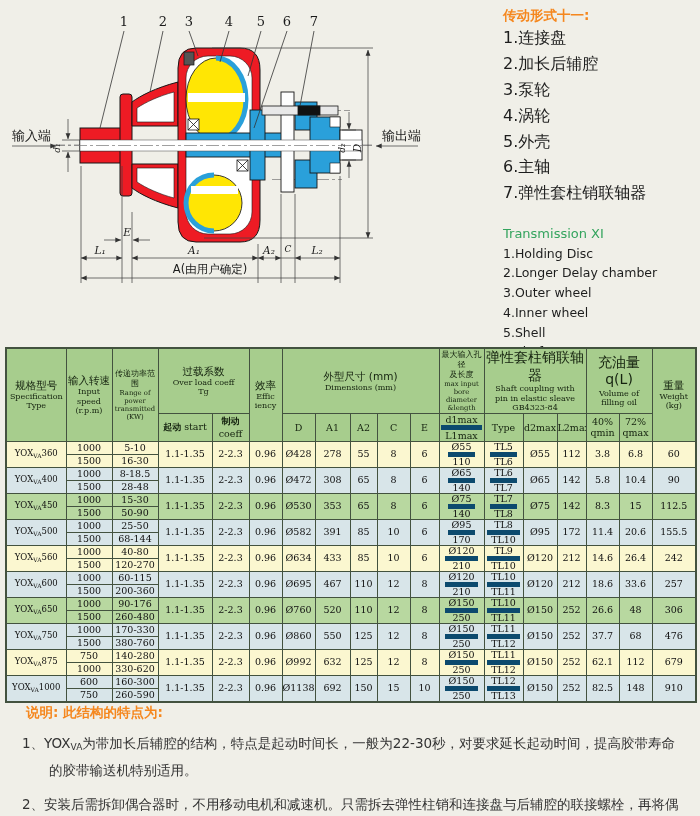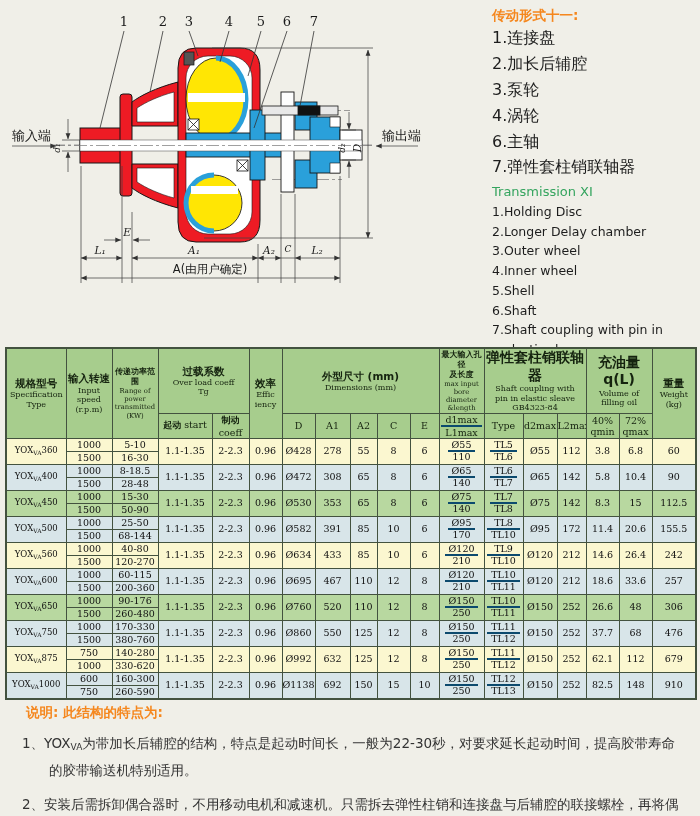--- a/index.html
+++ b/index.html
@@ -7,49 +7,49 @@
     --yellow:#ffe604; --blue:#2aa0da; --header_bg:#a7cd8d; --grid:#43523f;
     --row_cream:#fbf7d0; --row_blue:#d8e5e9; --row_green:#b8d8a0;
   }
   html,body{margin:0;padding:0}
   body{width:700px;height:816px;background:var(--page_bg);position:relative;overflow:hidden;
        font-family:"DejaVu Sans",sans-serif;color:#222}
   .canvas{position:absolute;inset:0}
   svg.diagram{position:absolute;left:0;top:0}
 
   
-  .legend{position:absolute;left:492px;top:6px;width:178px}
+  .legend{position:absolute;left:503px;top:6px;width:178px}
   .legend-title-cn{color:var(--orange);font-size:13.5px;font-weight:bold;line-height:1.4}
   .legend-item-cn{font-size:16px;color:#1d1d1d;line-height:1.62}
-  .legend-title-en{color:var(--green);font-size:13px;line-height:1.5;margin-top:2px}
+  .legend-title-en{color:var(--green);font-size:13px;line-height:1.5;margin-top:18px}
   .legend-item-en{font-size:12.5px;color:#1d1d1d;line-height:1.58;padding-left:12px;text-indent:-12px}
 
   
   table.spec{position:absolute;left:5px;top:347px;width:690px;border-collapse:collapse;
              table-layout:fixed;border:2px solid var(--grid);background:#fff}
   .spec th,.spec td{border:1px solid var(--grid);text-align:center;vertical-align:middle;
                     padding:0;overflow:hidden}
   .spec thead th{background:var(--header_bg);color:#15230f;font-weight:normal}
   .h1 th{height:58px}
   .h2 th{height:24px}
-  .hcn{font-size:10.5px;font-weight:bold;line-height:1.25}
+  .hcn{font-size:10.5px;font-weight:normal;line-height:1.25}
   .hcn.md{font-size:14px}
   .hcn.sm{font-size:8px}
   .hen{font-size:8px;font-family:"DejaVu Serif",serif;line-height:1.2}
   .hen.sm{font-size:6.8px}
   .hsub{font-size:9.5px;font-family:"DejaVu Serif",serif}
   .hsub .cn{font-family:"DejaVu Sans",sans-serif;font-size:9px;font-weight:bold}
   tbody td{font-size:9.5px;font-family:"DejaVu Serif",serif;color:#101010;height:12px;line-height:1.05}
   td.model{font-size:8.5px}
   .m-s{font-size:6px;vertical-align:-1.5px}
   .tone-cream td{background:var(--row_cream)}
   .tone-blue td{background:var(--row_blue)}
   .tone-green td{background:var(--row_green)}
   .fracwrap{display:inline-block}
-  .ftop{border-bottom:2px solid #0c4a6e;padding:0 4px}
+  .ftop{border-bottom:5px solid #0c4a6e;padding:0 4px}
   .fbot{padding:0 4px}
 
   
   .notes{position:absolute;left:0;top:696px;width:700px;box-sizing:border-box;padding:0 12px 0 14px}
   .notes-heading{color:var(--orange);font-weight:bold;font-size:13.5px;margin:8px 0 5px 12px}
   .note{font-size:13.5px;color:#333;line-height:1.95;margin:8px;padding-left:27px;text-indent:-27px}
   .subva{font-size:9px;vertical-align:-2px}
   svg text{font-family:"DejaVu Serif",serif;fill:#1a1a1a}
   svg text.cn{font-family:"DejaVu Sans",sans-serif}
 </style>
@@ -199,20 +199,21 @@
       <text class="cn" x="382" y="140">输出端</text>
     </g>
   </svg>
 
   <div class="legend">
     <div class="legend-title-cn">传动形式十一:</div>
     <div class="legend-item-cn">1.连接盘</div>
     <div class="legend-item-cn">2.加长后辅腔</div>
     <div class="legend-item-cn">3.泵轮</div>
     <div class="legend-item-cn">4.涡轮</div>
+    <div class="legend-item-cn">5.外壳</div>
     <div class="legend-item-cn">6.主轴</div>
     <div class="legend-item-cn">7.弹性套柱销联轴器</div>
     <div class="legend-title-en">Transmission XI</div>
     <div class="legend-item-en">1.Holding Disc</div>
     <div class="legend-item-en">2.Longer Delay chamber</div>
     <div class="legend-item-en">3.Outer wheel</div>
     <div class="legend-item-en">4.Inner wheel</div>
     <div class="legend-item-en">5.Shell</div>
     <div class="legend-item-en">6.Shaft</div>
     <div class="legend-item-en">7.Shaft coupling with pin in elastic sleave</div>

